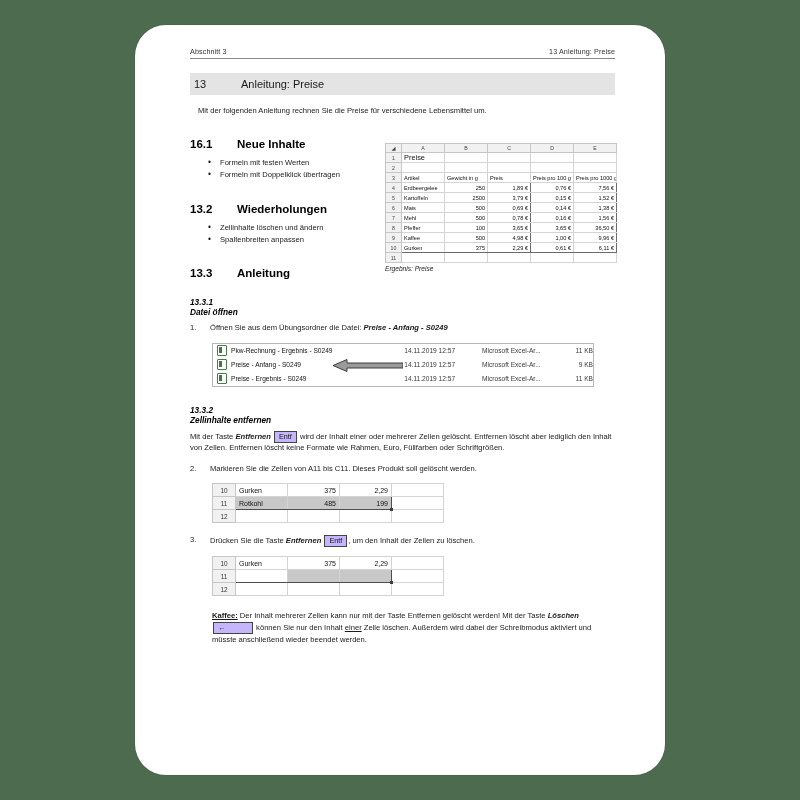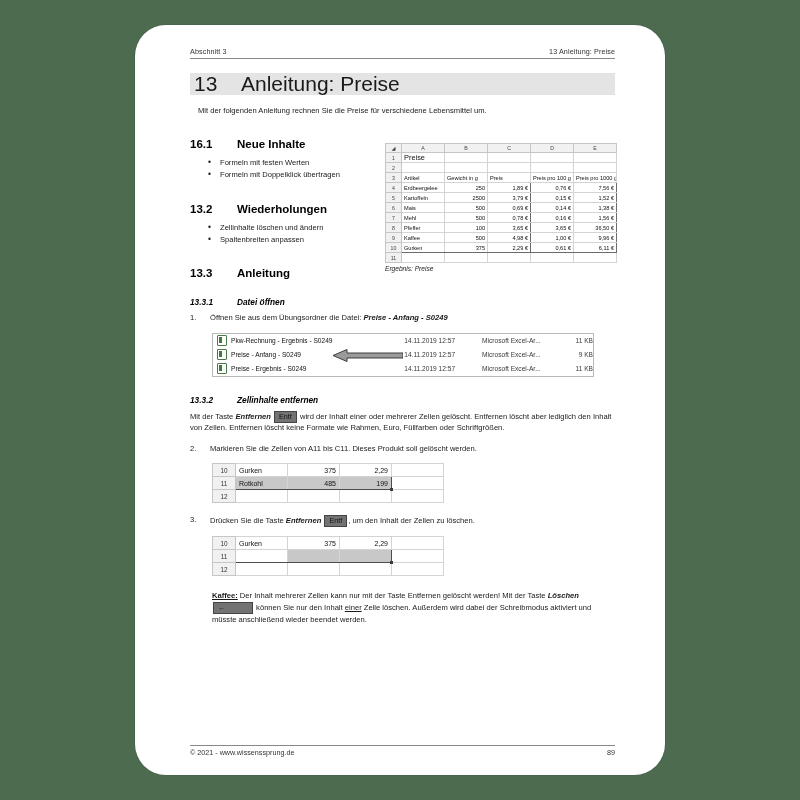--- a/index.html
+++ b/index.html
@@ -41,21 +41,21 @@
     letter-spacing: .1px;
   }
 
   
   .chapter {
     margin-top: 14px;
     background: #e4e4e4;
     height: 22px;
     display: flex;
     align-items: center;
-    font-size: 21px;
+    font-size: 11px;
     color: #1a1a1a;
   }
   .chapter .num { width: 47px; padding-left: 4px; }
   .chapter .ttl { }
 
   .intro {
     margin-top: 11px;
     font-size: 7.6px;
     color: #1a1a1a;
     line-height: 1.35;
@@ -90,20 +90,21 @@
   }
 
   
   .h3 {
     font-size: 8.3px;
     font-weight: bold;
     font-style: italic;
     color: #000;
     display: flex;
     margin-top: 18px;
+    flex-direction: column;
   }
   .h3 .num { width: 47px; }
 
   .para {
     font-size: 7.6px;
     color: #1a1a1a;
     line-height: 1.42;
     margin-top: 6px;
   }
 
@@ -130,21 +131,21 @@
 
   
   .key {
     display: inline-block;
     border: 1px solid #444;
     padding: 0px 4px 1px 4px;
     font-size: 7.2px;
     line-height: 1.25;
     margin: 0 1px;
     vertical-align: baseline;
-    background: #737373;
+    background: #c4b5fd;
     color: #111;
   }
   .key.wide { min-width: 30px; text-align: left; }
 
   
   .xl-wrap {
     position: absolute;
     left: 250px;
     top: 118px;
     width: 232px;
@@ -562,17 +563,13 @@
         <td></td>
         <td></td>
         <td></td>
         <td></td>
       </tr>
     </tbody>
       </table>
     <div class="caption">Ergebnis: Preise</div>
   </div>
 
-  <div class="footer">
-    <span>© 2021 - www.wissenssprung.de</span>
-    <span>89</span>
-  </div>
 </div>
 
 </body></html>

